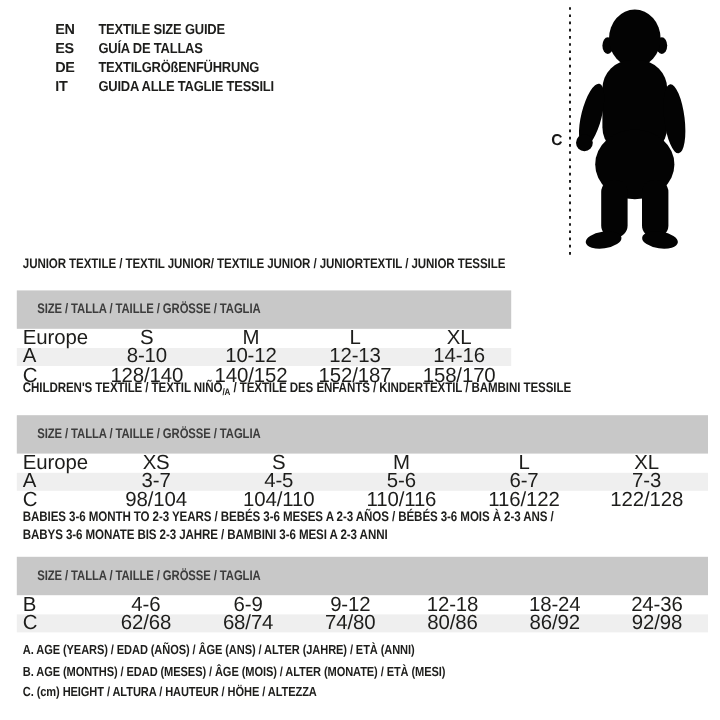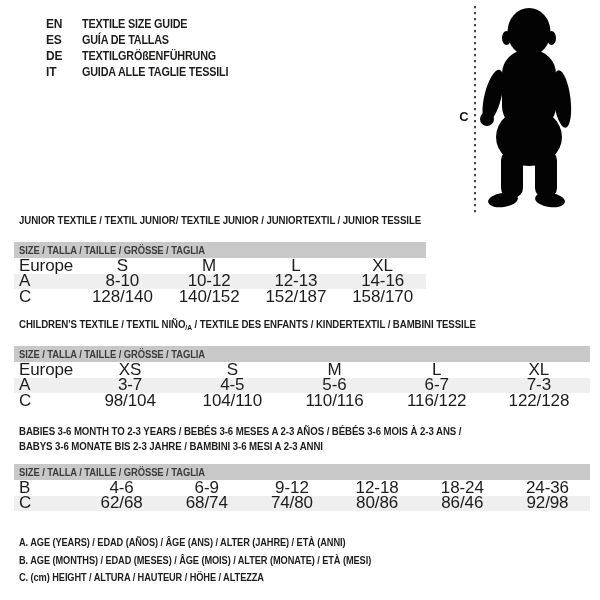--- a/index.html
+++ b/index.html
@@ -22,21 +22,21 @@
     letter-spacing:-.1px;white-space:nowrap;transform:scaleX(.84);transform-origin:0 0;}
   #t1-title{top:214px;}
   #t2-title{top:318px;}
   #t3-title{top:424px;line-height:14.5px;}
   .sub{font-size:8px;vertical-align:-2px;}
   
   .tbl{position:absolute;left:14px;}
   #t1{top:242px;width:412px;}
   #t2{top:346px;width:576px;}
   #t3{top:464px;width:576px;}
-  .bar{height:16px;background:#c8c8c8;display:flex;align-items:center;padding-left:5px;}
+  .bar{height:32px;background:#c8c8c8;display:flex;align-items:center;padding-left:17px;}
   .bar span{font-size:11.5px;font-weight:700;color:#3c3c3c;letter-spacing:-.1px;
     white-space:nowrap;transform:scaleX(.82);transform-origin:0 50%;}
   .row{display:flex;height:15.5px;align-items:center;font-size:17px;letter-spacing:-.1px;}
   .row.alt{background:#efefef;}
   .lbl{width:60px;padding-left:5px;flex:none;}
   .cell{flex:1;text-align:center;}
   
   .legend{position:absolute;left:19px;top:534px;}
   .legend-line{font-size:11px;font-weight:700;line-height:17.5px;letter-spacing:-.1px;
     white-space:nowrap;transform:scaleX(.84);transform-origin:0 50%;}
@@ -159,21 +159,21 @@
     <span class="cell">12-18</span>
     <span class="cell">18-24</span>
     <span class="cell">24-36</span>
   </div>
   <div class="row alt">
     <span class="lbl">C</span>
     <span class="cell">62/68</span>
     <span class="cell">68/74</span>
     <span class="cell">74/80</span>
     <span class="cell">80/86</span>
-    <span class="cell">86/46</span>
+    <span class="cell">86/92</span>
     <span class="cell">92/98</span>
   </div>
 </div>
 
 <div class="legend">
   <div class="legend-line">A. AGE (YEARS) / EDAD (AÑOS) / ÂGE (ANS) / ALTER (JAHRE) / ETÀ (ANNI)</div>
   <div class="legend-line">B. AGE (MONTHS) / EDAD (MESES) / ÂGE (MOIS) / ALTER (MONATE) / ETÀ (MESI)</div>
   <div class="legend-line">C. (cm) HEIGHT / ALTURA / HAUTEUR / HÖHE / ALTEZZA</div>
 </div>
 

